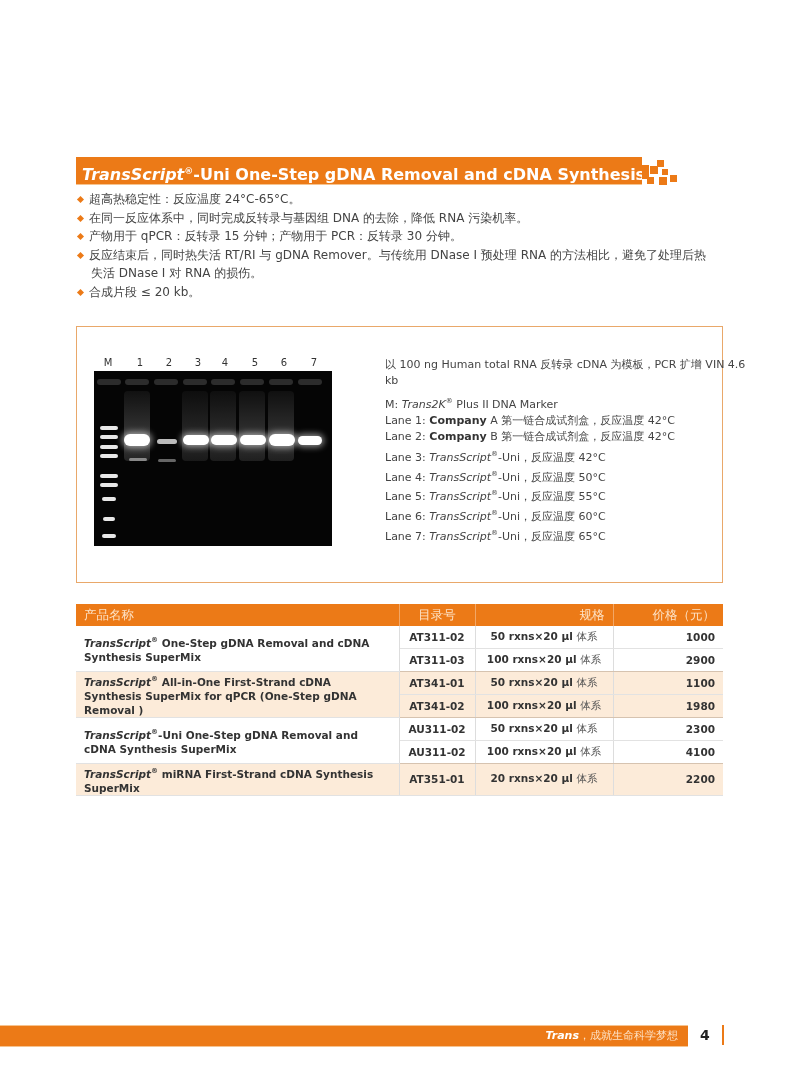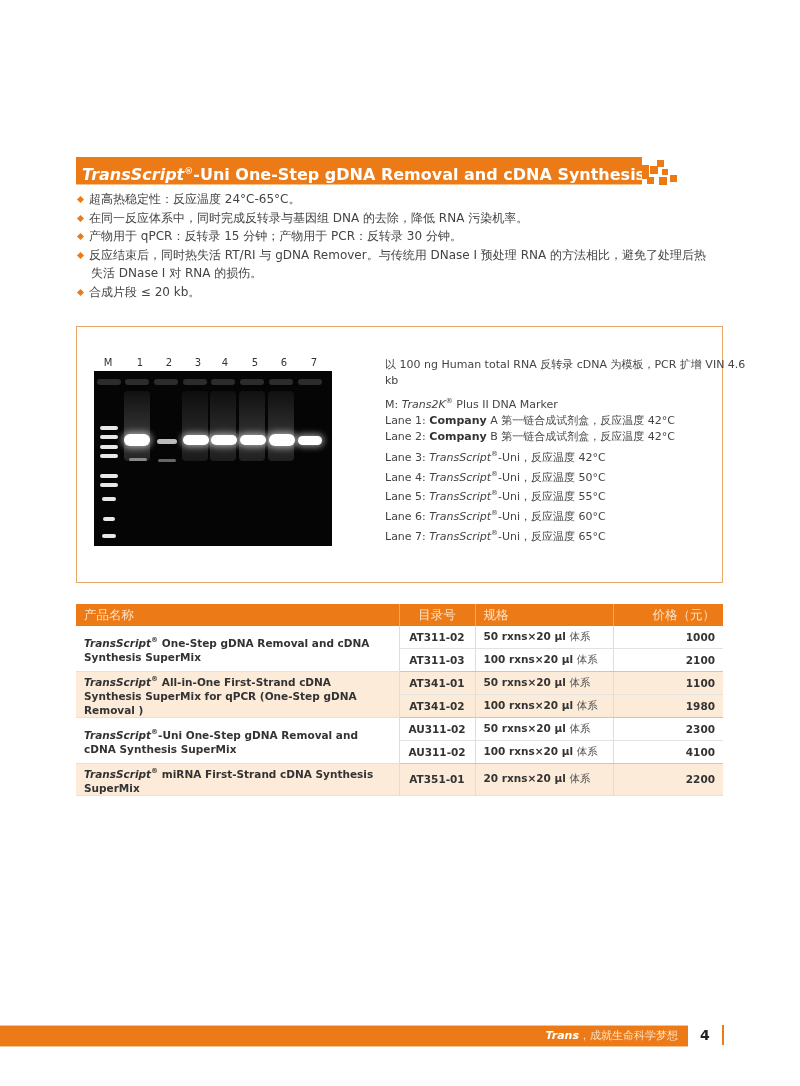--- a/index.html
+++ b/index.html
@@ -53,21 +53,21 @@
   }
   table.prod th:last-child { border-right: none; padding-left: 28px; }
   table.prod td {
     height: 22px; padding: 0 8px; border-right: 1px solid #ddd; border-bottom: 1px solid #e2e2e2; font-weight: bold;
   }
   table.prod td:last-child { border-right: none; }
   table.prod td.name { text-align: left; line-height: 14px; font-size: 10.5px; }
   table.prod td.name i { font-style: italic; }
   table.prod td.name sup { font-size: 7px; }
   table.prod td.cat { text-align: center; }
-  table.prod td.spec { text-align: left; margin-top: 36px; }
+  table.prod td.spec { text-align: center; margin-top: 36px; }
   table.prod td.spec .unit { font-weight: normal; color: #555; }
   table.prod td.price { text-align: right; }
   table.prod tr.shade td { background: #fcebd9; }
   table.prod tr.grp-end td { border-bottom: 1.5px solid #d6c3b0; }
   .footer-bar {
     position: absolute; left: 0; top: 1025px; width: 688px; height: 20px; background: #ec7a17;
     border-top: 1px solid #f6c38f; border-bottom: 1px solid #f6c38f;
   }
   .footer-text {
     position: absolute; right: 10px; top: 0; line-height: 20px; font-size: 11px; color: #fde2c6;
@@ -169,36 +169,36 @@
   <colgroup>
     <col style="width:323px">
       <col style="width:76px">
       <col style="width:138px">
       <col style="width:110px">
   </colgroup>
   <thead>
     <tr>
       <th style="text-align:left">产品名称</th>
       <th style="text-align:center">目录号</th>
-      <th style="text-align:left">规格</th>
+      <th style="text-align:right">规格</th>
       <th style="text-align:right">价格（元）</th>
     </tr>
   </thead>
   <tbody>
 
     <tr>
       <td class="name" rowspan="2"><i>TransScript</i><sup>®</sup><span> One-Step gDNA Removal and cDNA Synthesis SuperMix</span></td>
       <td class="cat">AT311-02</td>
       <td class="spec"><span>50 rxns×20 µl</span> <span class="unit">体系</span></td>
       <td class="price">1000</td>
     </tr>
     <tr class="grp-end">
       <td class="cat">AT311-03</td>
       <td class="spec"><span>100 rxns×20 µl</span> <span class="unit">体系</span></td>
-      <td class="price">2100</td>
+      <td class="price">2900</td>
     </tr>
 
     <tr class="shade">
       <td class="name" rowspan="2"><i>TransScript</i><sup>®</sup><span> All-in-One First-Strand cDNA Synthesis SuperMix for qPCR (One-Step gDNA Removal )</span></td>
       <td class="cat">AT341-01</td>
       <td class="spec"><span>50 rxns×20 µl</span> <span class="unit">体系</span></td>
       <td class="price">1100</td>
     </tr>
     <tr class="shade grp-end">
       <td class="cat">AT341-02</td>

